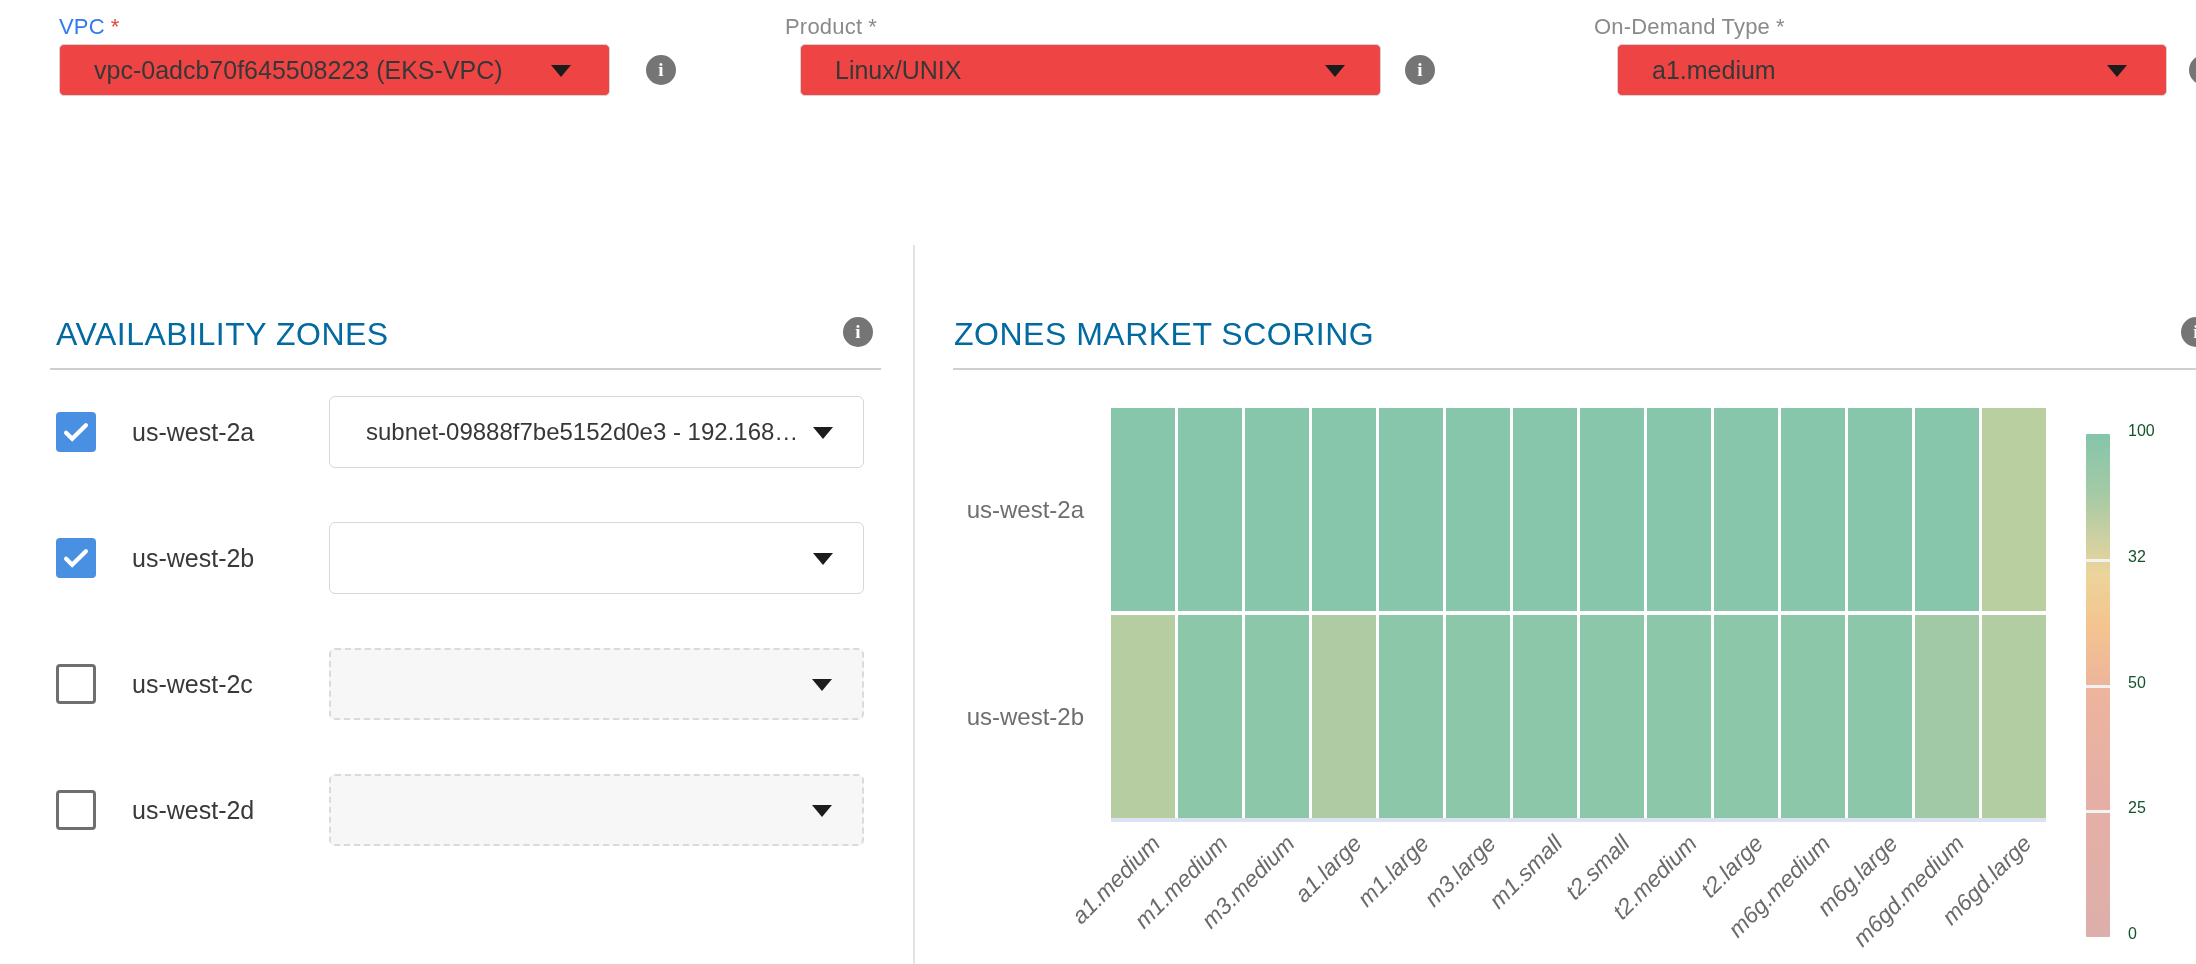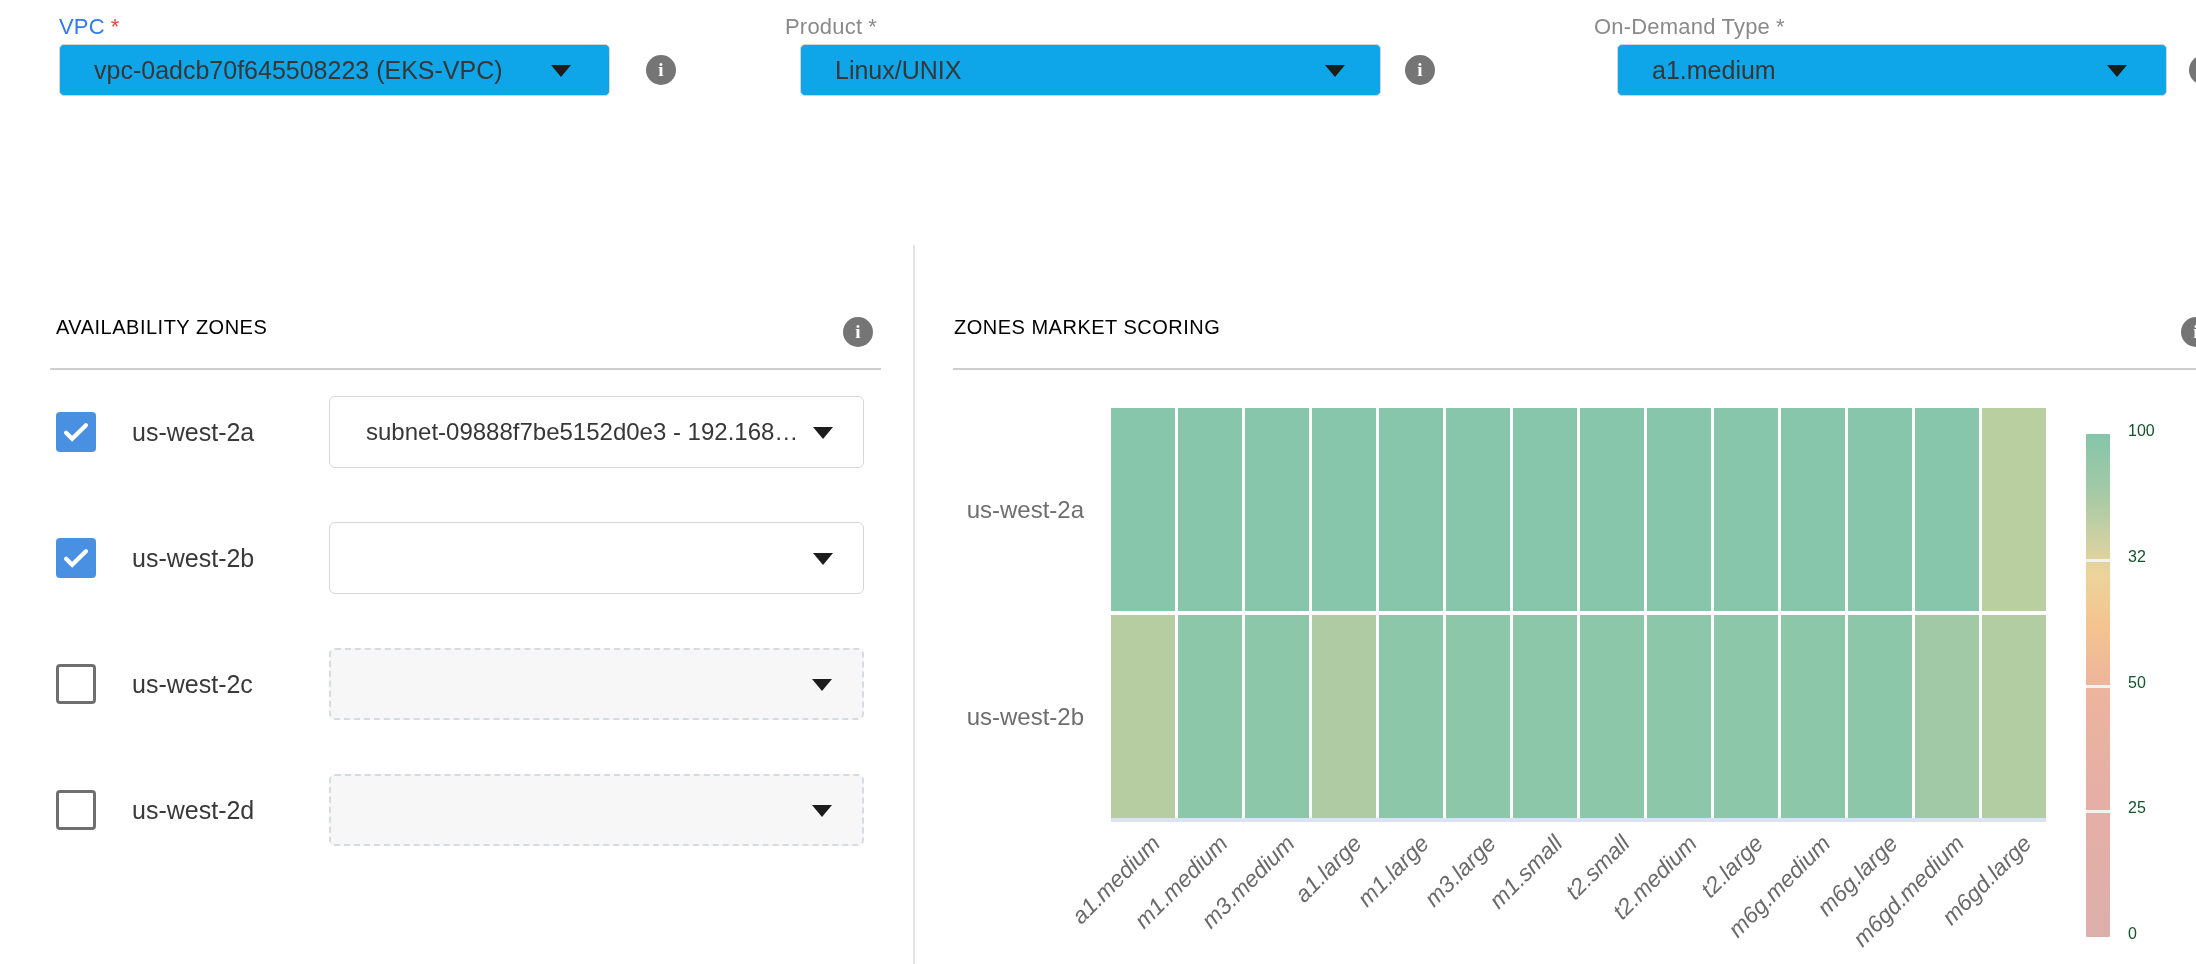--- a/index.html
+++ b/index.html
@@ -3,28 +3,28 @@
 <meta charset="utf-8">
 <style>
   html,body{margin:0;padding:0;background:#fff;font-family:"Liberation Sans",sans-serif;}
   #canvas{position:relative;width:2196px;height:964px;background:#fff;overflow:hidden;margin-left:36px;}
 
   
   .field-label{position:absolute;top:14px;font-size:22px;color:#8a8a8a;letter-spacing:.2px;}
   .field-label .req{color:#8a8a8a;margin-left:6px;}
   .field-label.focused{color:#2f7af0;}
   .field-label.focused .req{color:#e5473c;}
-  .select-box{position:absolute;top:44px;height:52px;background:#0ea5e9;border:1px solid #d4d4d4;border-radius:5px;box-sizing:border-box;cursor:pointer;}
+  .select-box{position:absolute;top:44px;height:52px;background:#ef4444;border:1px solid #d4d4d4;border-radius:5px;box-sizing:border-box;cursor:pointer;}
   .select-value{position:absolute;left:34px;top:50%;transform:translateY(-50%);font-size:25px;color:#373737;white-space:nowrap;}
   .caret{position:absolute;top:50%;margin-top:-5px;width:0;height:0;border-left:10px solid transparent;border-right:10px solid transparent;border-top:12px solid #1c1c1c;}
   .info-icon{position:absolute;width:30px;height:30px;border-radius:50%;background:#757575;color:#fff;font-size:19px;font-weight:bold;text-align:center;line-height:30px;cursor:pointer;font-family:"Liberation Serif",serif;}
 
   
   .v-divider{position:absolute;left:877px;top:245px;width:2px;height:719px;background:#e4e4e4;}
-  .section-title{position:absolute;top:316px;font-size:20px;color:#000000;letter-spacing:.5px;white-space:nowrap;}
+  .section-title{position:absolute;top:316px;font-size:32px;color:#0369a1;letter-spacing:.5px;white-space:nowrap;}
   .h-divider{position:absolute;top:368px;height:2px;background:#cfcfcf;}
 
   
   .az-row{position:absolute;left:0;width:877px;height:72px;}
   .checkbox{position:absolute;left:20px;top:16px;width:40px;height:40px;box-sizing:border-box;border-radius:4px;cursor:pointer;}
   .az-row.checked .checkbox{background:#4a90e2;border:none;}
   .az-row.unchecked .checkbox{background:#fff;border:3px solid #6f6f6f;}
   .checkbox svg{display:none;position:absolute;left:3px;top:3px;}
   .az-row.checked .checkbox svg{display:block;}
   .zone-label{position:absolute;left:96px;top:50%;transform:translateY(-50%);font-size:25px;color:#393939;}

